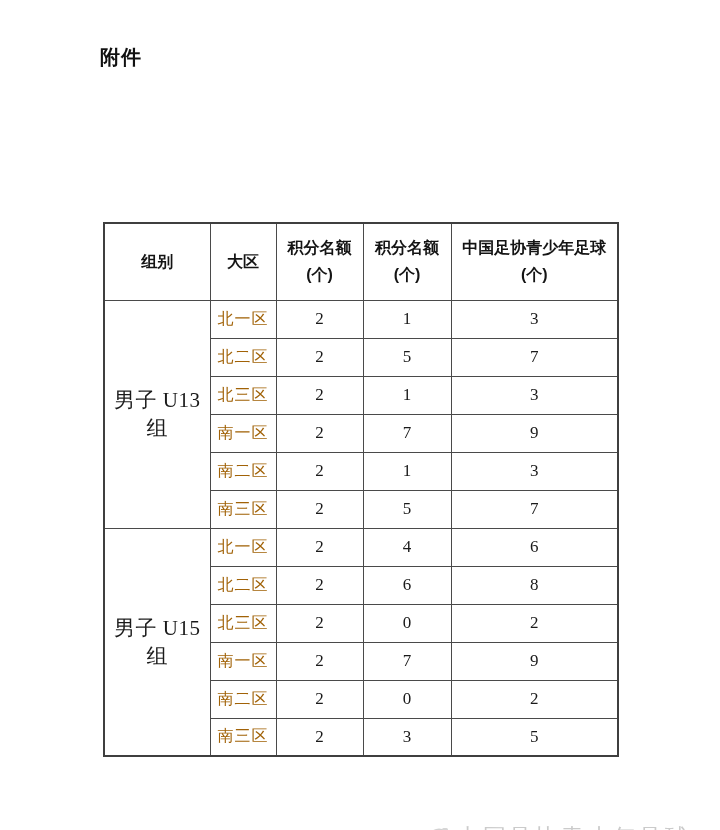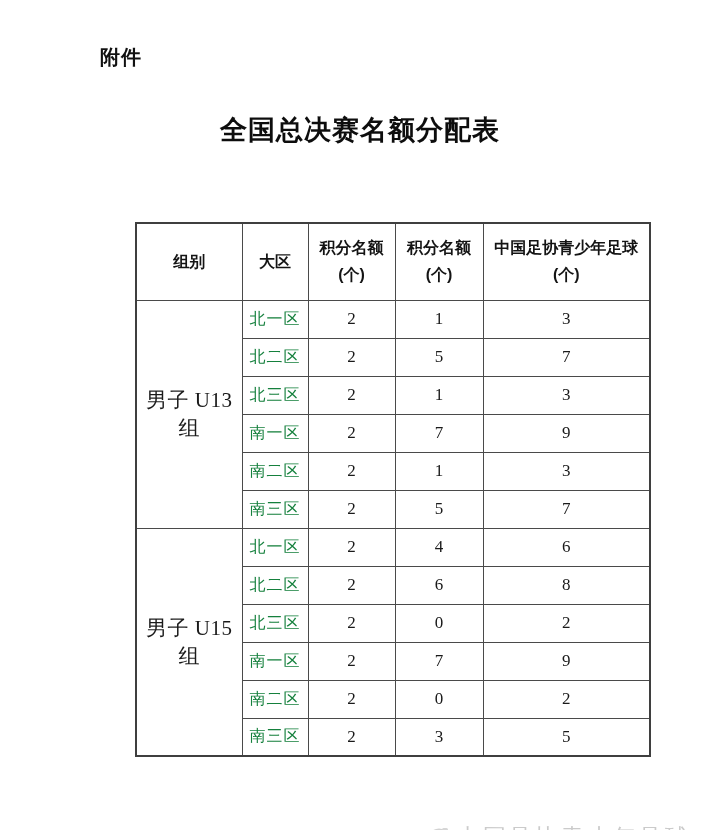--- a/index.html
+++ b/index.html
@@ -34,21 +34,20 @@
     color: #0d0d0d;
   }
 
   table.alloc {
     position: absolute;
     left: 103px; top: 222px;
     width: 514px;
     border-collapse: collapse;
     table-layout: fixed;
     border: 2px solid #3f3f3f;
-    margin-left: 32px;
   }
   table.alloc th, table.alloc td {
     border: 1px solid #4a4a4a;
     text-align: center;
     vertical-align: middle;
     background: #ffffff;
   }
   table.alloc thead tr { height: 77px; }
   table.alloc tbody tr { height: 38px; }
   th.colhead {
@@ -59,21 +58,21 @@
     color: #141414;
   }
   td.group-cell {
     font-size: 21px;
     letter-spacing: 0.5px;
     color: #1a1a1a;
   }
   td.region-cell {
     font-size: 16px;
     letter-spacing: 1px;
-    color: #15803d;
+    color: #a16207;
   }
   td.num-cell {
     font-size: 17px;
     color: #1a1a1a;
   }
 
   .footer-area { position: absolute; left: 0; top: 0; width: 720px; height: 830px; pointer-events: none; margin-top: 28px; }
   .watermark-faint {
     position: absolute;
     left: 426px; top: 794px;
@@ -105,21 +104,20 @@
   .icon-wrap { display: inline-flex; align-items: center; }
 </style>
 </head>
 <body>
 
 <div class="page">
 
   <div class="attachment">附件</div>
 
   <div class="title">
-    <div>全国总决赛名额分配表</div>
   </div>
 
   <table class="alloc">
     <colgroup>
       <col style="width:106px">
         <col style="width:66px">
         <col style="width:87px">
         <col style="width:88px">
         <col style="width:167px">
     </colgroup>

